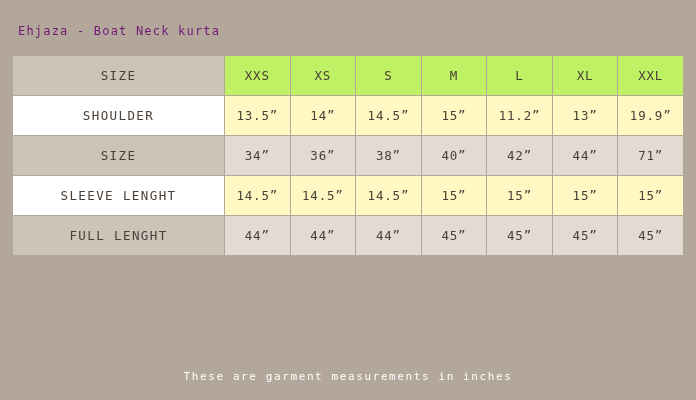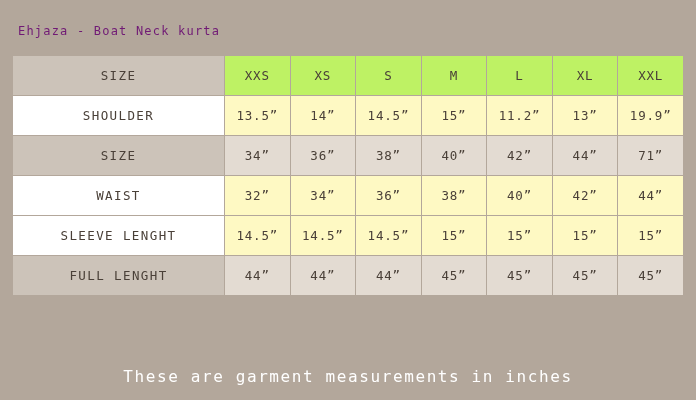--- a/index.html
+++ b/index.html
@@ -66,21 +66,21 @@
   .footer {
     position: absolute;
     left: 0;
     right: 0;
     bottom: 0;
     height: 48px;
     display: flex;
     align-items: center;
     justify-content: center;
     color: #ffffff;
-    font-size: 16px;
+    font-size: 11px;
     letter-spacing: 1.6px;
     background: #b3a79b;
   }
 </style>
 </head>
 <body>
 
 <div class="page">
 
   <div class="title">Ehjaza - Boat Neck kurta</div>
@@ -114,30 +114,20 @@
           <td class="label-cell">SIZE</td>
           <td>34”</td>
           <td>36”</td>
           <td>38”</td>
           <td>40”</td>
           <td>42”</td>
           <td>44”</td>
           <td>71”</td>
         </tr>
 
-        <tr class="row-dark">
-          <td class="label-cell">WAIST</td>
-          <td>32”</td>
-          <td>34”</td>
-          <td>36”</td>
-          <td>38”</td>
-          <td>40”</td>
-          <td>42”</td>
-          <td>44”</td>
-        </tr>
 
 
         <tr class="row-dark">
           <td class="label-cell">SLEEVE LENGHT</td>
           <td>14.5”</td>
           <td>14.5”</td>
           <td>14.5”</td>
           <td>15”</td>
           <td>15”</td>
           <td>15”</td>

